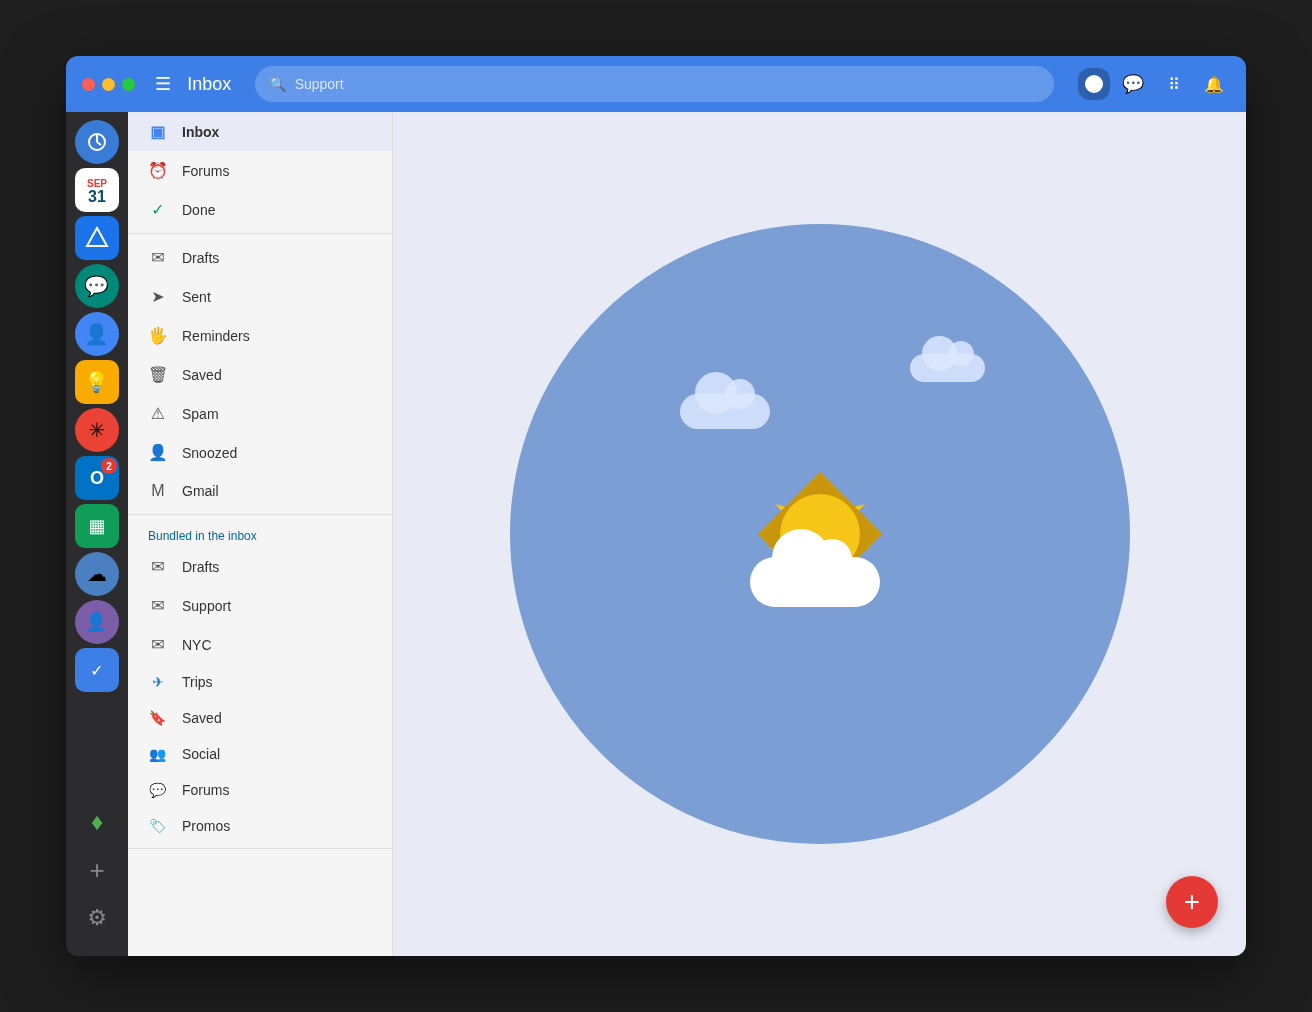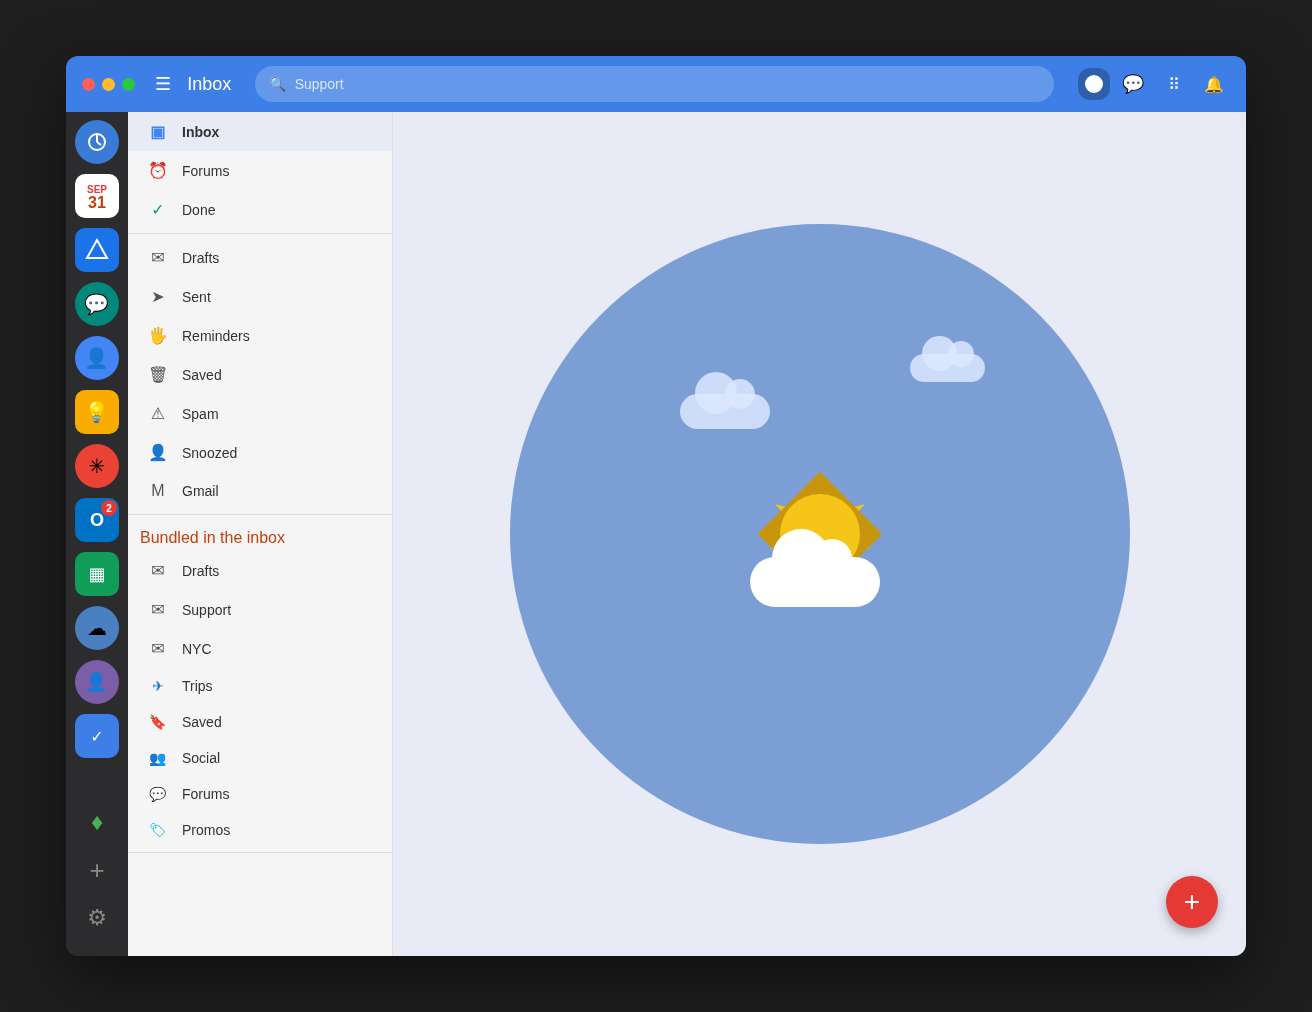--- a/index.html
+++ b/index.html
@@ -76,21 +76,21 @@
     }
 
     
     .dock {
       width: 62px;
       background: #2c2c2e;
       display: flex;
       flex-direction: column;
       align-items: center;
       padding: 8px 0;
-      gap: 10px;
+      gap: 4px;
       flex-shrink: 0;
     }
     .dock-icon {
       width: 44px; height: 44px; border-radius: 10px;
       display: flex; align-items: center; justify-content: center;
       cursor: pointer; font-size: 22px; position: relative;
     }
     .dock-spacer { flex: 1; }
     .dock-bottom { display: flex; flex-direction: column; align-items: center; gap: 4px; padding-bottom: 8px; }
 
@@ -111,23 +111,23 @@
       padding: 10px 20px;
       cursor: pointer;
       font-size: 14px;
       color: #333;
       border-radius: 0;
     }
     .sidebar-item.active { background: #e8eaf6; font-weight: 600; }
     .sidebar-item .icon { width: 20px; text-align: center; font-size: 16px; }
     .sidebar-divider { height: 1px; background: #ddd; margin: 4px 0; }
     .sidebar-section-label {
-      padding: 10px 12px 4px;
-      font-size: 16px;
-      color: #c2410c;
+      padding: 10px 20px 4px;
+      font-size: 12px;
+      color: #0369a1;
       font-weight: 500;
     }
 
     
     .content {
       flex: 1;
       background: #e8eaf6;
       display: flex;
       align-items: center;
       justify-content: center;
@@ -261,21 +261,21 @@
       <div class="dock-icon" style="background:#3a7bd5; border-radius:50%;">
         <svg width="28" height="28" viewBox="0 0 28 28" fill="none">
           <circle cx="14" cy="14" r="12" fill="#3a7bd5"></circle>
           <circle cx="14" cy="14" r="8" fill="none" stroke="white" stroke-width="2"></circle>
           <line x1="14" y1="6" x2="14" y2="14" stroke="white" stroke-width="2"></line>
           <line x1="14" y1="14" x2="18" y2="17" stroke="white" stroke-width="2"></line>
         </svg>
       </div>
       <div class="dock-icon" style="background:#ffffff; border-radius:10px; font-size:16px; font-weight:bold; color:#e53935; flex-direction:column;">
         <span style="font-size:10px; color:#e53935; font-weight:bold; margin-top:2px;">SEP</span>
-        <span style="font-size:16px; color:#c2410c; font-weight:bold; line-height:1;">31</span>
+        <span style="font-size:16px; color:#0c4a6e; font-weight:bold; line-height:1;">31</span>
       </div>
       <div class="dock-icon" style="background:#1a73e8; border-radius:10px;">
         <svg width="26" height="26" viewBox="0 0 26 26">
           <polygon points="13,3 23,21 3,21" fill="none" stroke="white" stroke-width="2"></polygon>
         </svg>
       </div>
       <div class="dock-icon" style="background:#00897b; border-radius:50%; font-size:20px;">💬</div>
       <div class="dock-icon" style="background:#4285f4; border-radius:50%; font-size:20px;">👤</div>
       <div class="dock-icon" style="background:#f9ab00; border-radius:10px; font-size:20px;">💡</div>
       <div class="dock-icon" style="background:#ea4335; border-radius:50%; font-size:20px;">✳</div>

